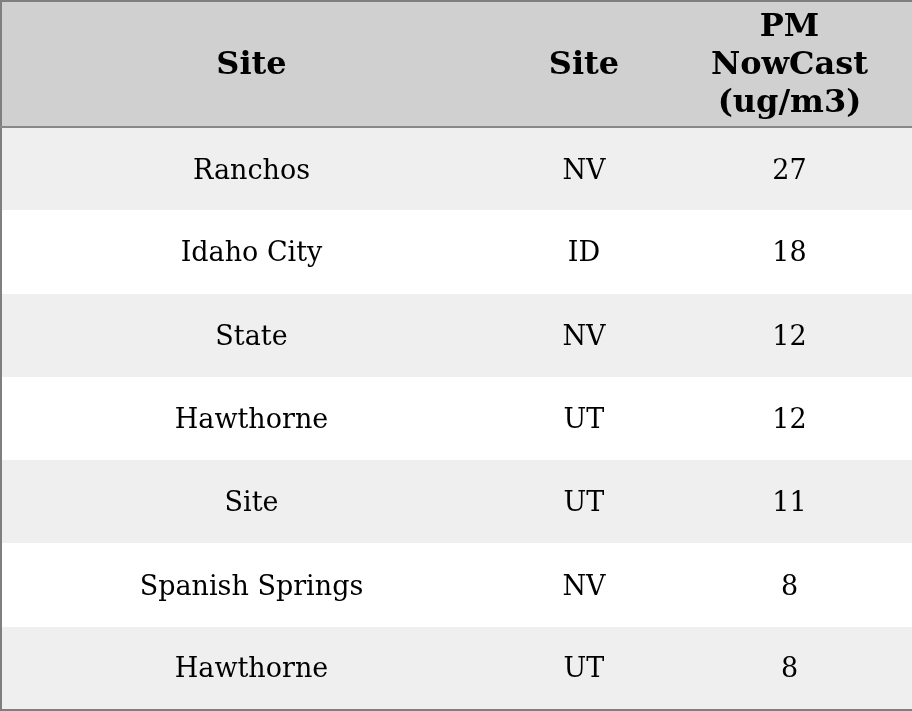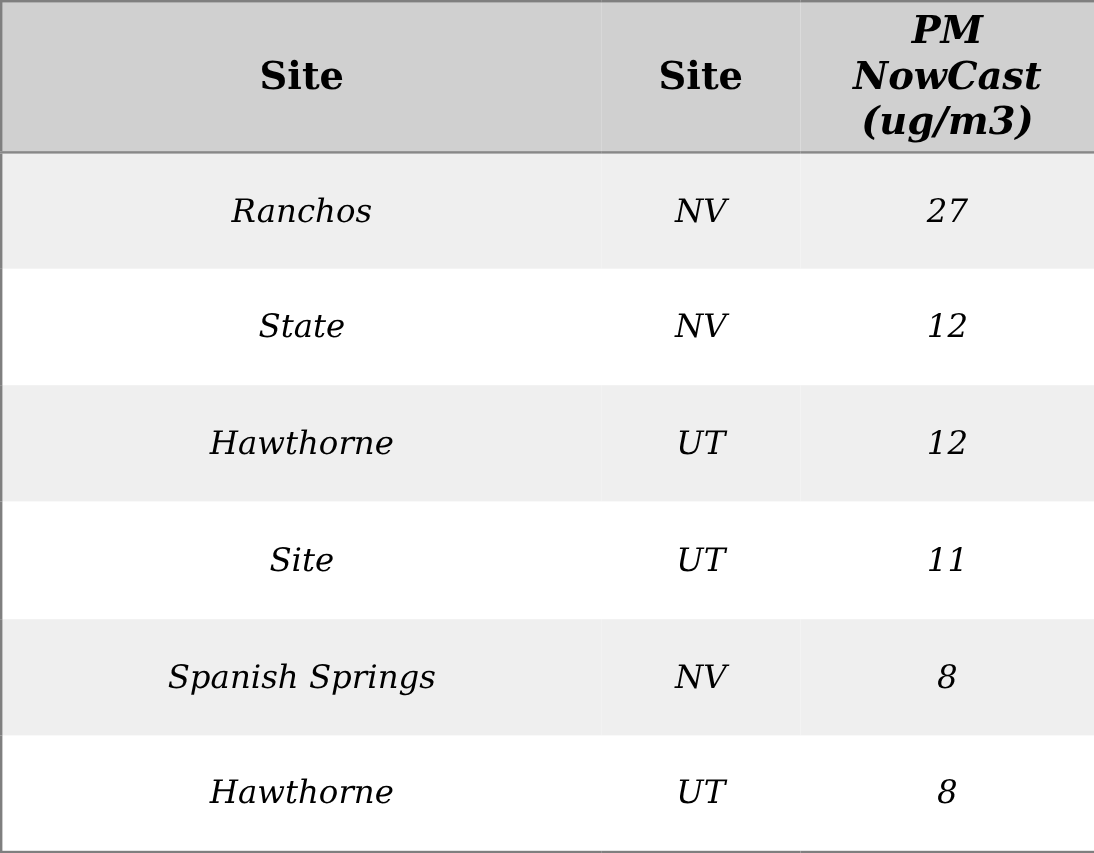--- a/index.html
+++ b/index.html
@@ -37,33 +37,31 @@
       border-bottom: 2px solid var(--divider, #888888);
       font-weight: bold;
       font-size: 32px;
       text-align: center;
       vertical-align: middle;
       padding: 0;
       line-height: 1.18;
     }
     thead th.pm-header {
       white-space: pre-line;
-      font-style: italic;
     }
     tbody tr {
       height: 58px;
     }
     tbody tr:nth-child(odd)  { background: var(--row-alt-bg, #efefef); }
     tbody tr:nth-child(even) { background: var(--row-bg, #ffffff); }
     tbody td {
       font-size: 27px;
       text-align: center;
       vertical-align: middle;
       padding: 0;
-      font-style: italic;
     }
   </style>
 </head>
 <body>
 
 <div class="table-wrap">
   <table class="pm-table">
     <colgroup>
       <col class="col-site">
       <col class="col-state">
@@ -76,20 +74,25 @@
         <th class="pm-header">PM
 NowCast
 (ug/m3)</th>
       </tr>
     </thead>
     <tbody>
       <tr>
         <td>Ranchos</td>
         <td>NV</td>
         <td>27</td>
+      </tr>
+      <tr>
+        <td>Idaho City</td>
+        <td>ID</td>
+        <td>18</td>
       </tr>
       <tr>
         <td>State</td>
         <td>NV</td>
         <td>12</td>
       </tr>
       <tr>
         <td>Hawthorne</td>
         <td>UT</td>
         <td>12</td>

